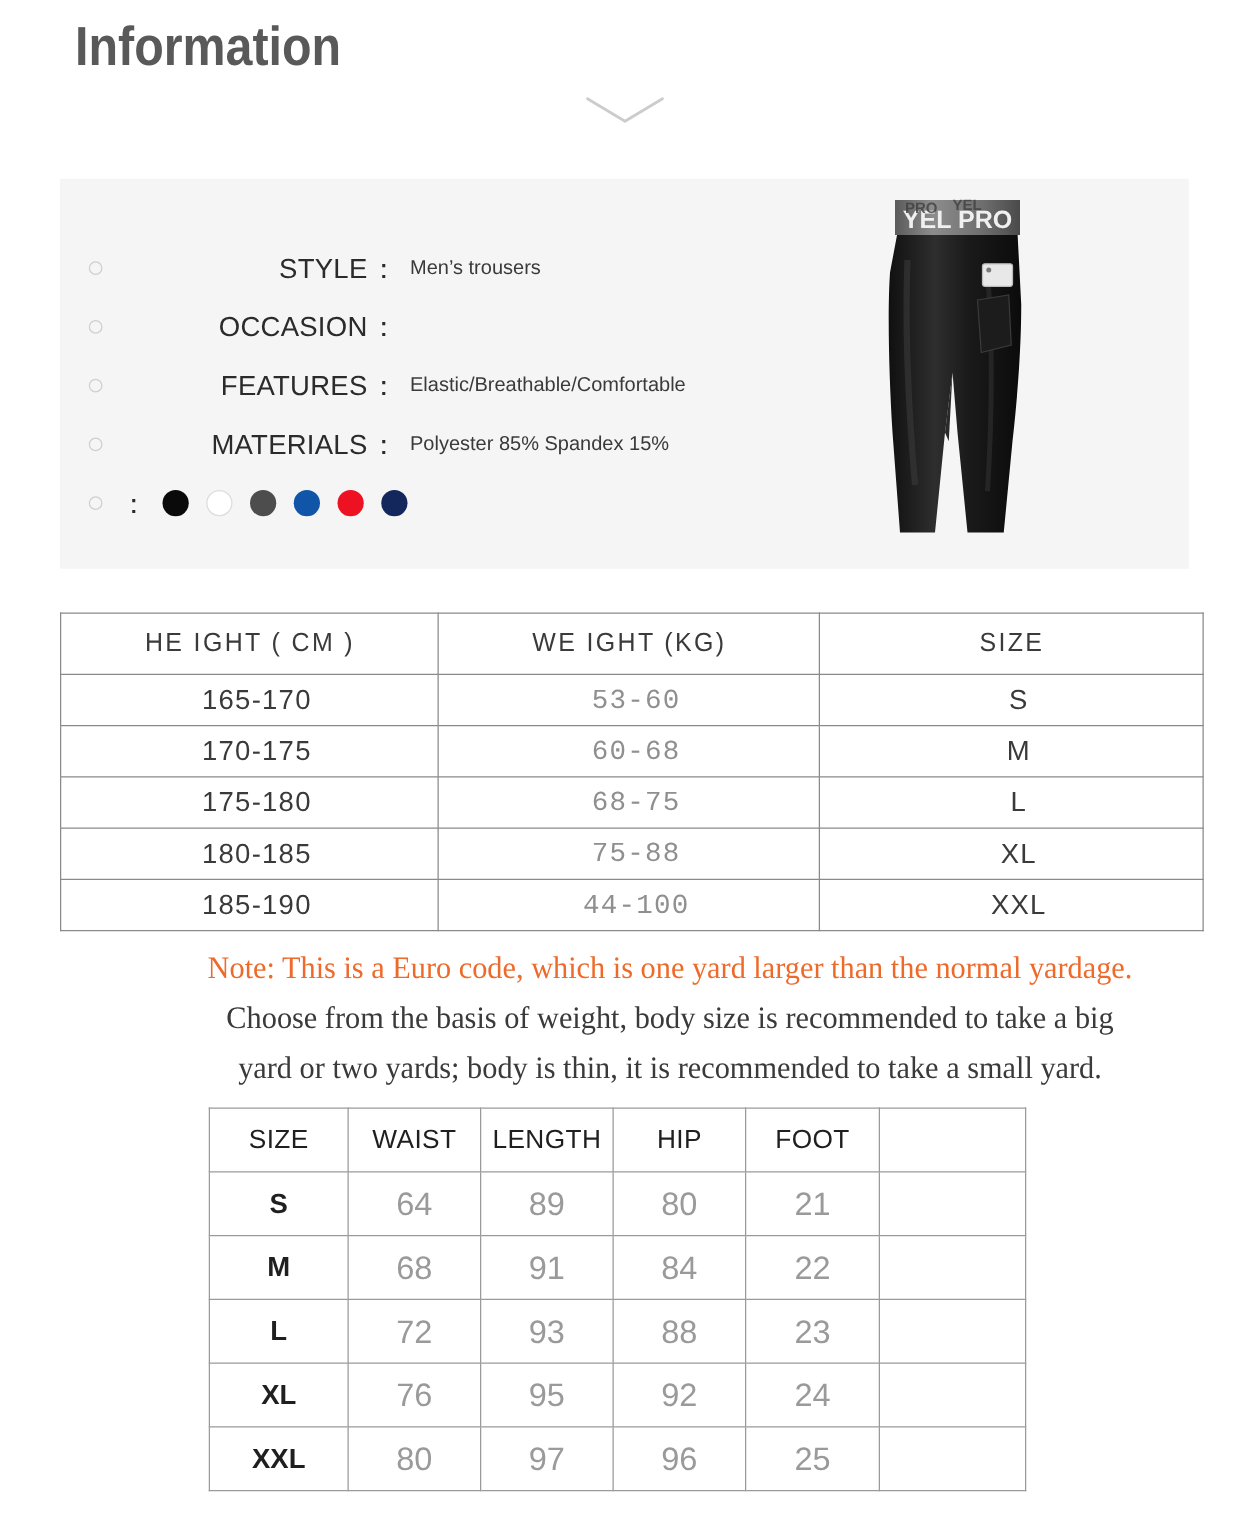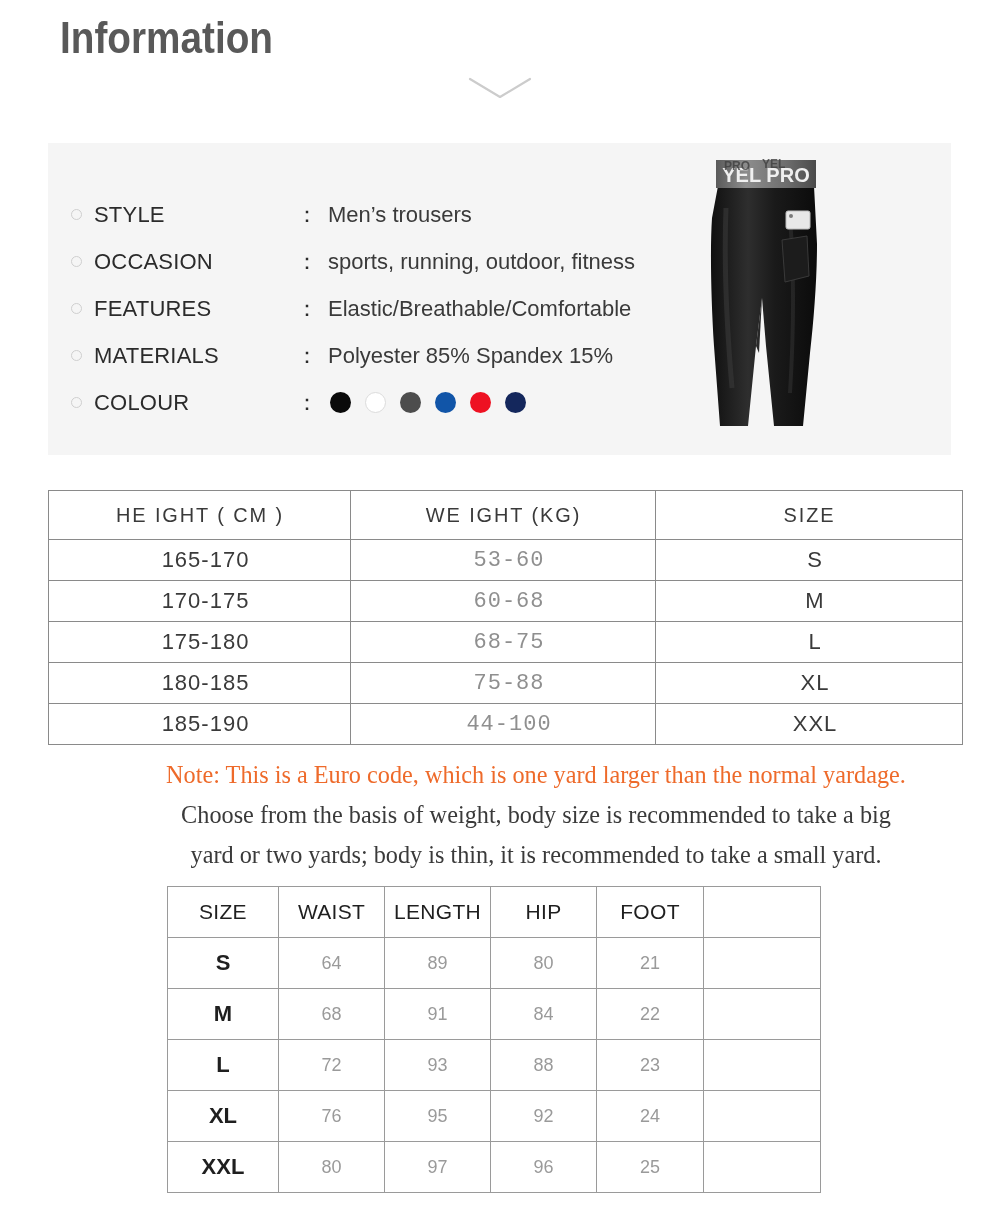--- a/index.html
+++ b/index.html
@@ -62,32 +62,33 @@
     height: 9px;
     border-radius: 50%;
     border: 1.5px solid #cfcfcf;
     background: transparent;
     margin-left: 23px;
     margin-right: 12px;
     flex: 0 0 auto;
   }
   .spec-label {
     width: 200px;
+    text-align: right;
     font-size: 22px;
     color: #2b2b2b;
     letter-spacing: 0.2px;
     white-space: nowrap;
   }
   .spec-colon {
     font-size: 22px;
     color: #2b2b2b;
     padding: 0 4px 0 2px;
   }
   .spec-value {
-    font-size: 22px;
+    font-size: 16px;
     color: #3a3a3a;
     white-space: nowrap;
     padding-left: 6px;
   }
   .swatches {
     display: flex;
     align-items: center;
     padding-left: 8px;
   }
   .swatch {
@@ -193,21 +194,21 @@
     font-weight: normal;
     color: #1f1f1f;
     letter-spacing: 0.3px;
   }
   .table2 .size-cell {
     font-size: 22px;
     color: #1f1f1f;
     font-weight: bold;
   }
   .table2 .num-cell {
-    font-size: 18px;
+    font-size: 26px;
     color: #9a9a9a;
   }
 </style>
 </head>
 <body>
 
 <div class="title-wrap">
   <div class="page-title">Information</div>
   <svg class="chevron" width="64" height="26" viewBox="0 0 64 26">
     <polyline points="2,3 32,21 62,3" fill="none" stroke="#cccccc" stroke-width="2.2" stroke-linecap="round" stroke-linejoin="round"></polyline>
@@ -222,40 +223,38 @@
       <span class="bullet"></span>
       <span class="spec-label">STYLE</span>
       <span class="spec-colon">：</span>
       <span class="spec-value">Men’s trousers</span>
     </div>
 
     <div class="spec-row">
       <span class="bullet"></span>
       <span class="spec-label">OCCASION</span>
       <span class="spec-colon">：</span>
-      <span class="spec-value">sports, running, outdoor, fitness</span>
     </div>
 
     <div class="spec-row">
       <span class="bullet"></span>
       <span class="spec-label">FEATURES</span>
       <span class="spec-colon">：</span>
       <span class="spec-value">Elastic/Breathable/Comfortable</span>
     </div>
 
     <div class="spec-row">
       <span class="bullet"></span>
       <span class="spec-label">MATERIALS</span>
       <span class="spec-colon">：</span>
       <span class="spec-value">Polyester 85% Spandex 15%</span>
     </div>
 
     <div class="spec-row">
       <span class="bullet"></span>
-      <span class="spec-label">COLOUR</span>
       <span class="spec-colon">：</span>
       <span class="swatches">
         <span class="swatch" style="background:#0a0a0a"></span>
         <span class="swatch outlined" style="background:#ffffff"></span>
         <span class="swatch" style="background:#4d4d4d"></span>
         <span class="swatch" style="background:#1155a8"></span>
         <span class="swatch" style="background:#ee1122"></span>
         <span class="swatch" style="background:#14275c"></span>
       </span>
     </div>

